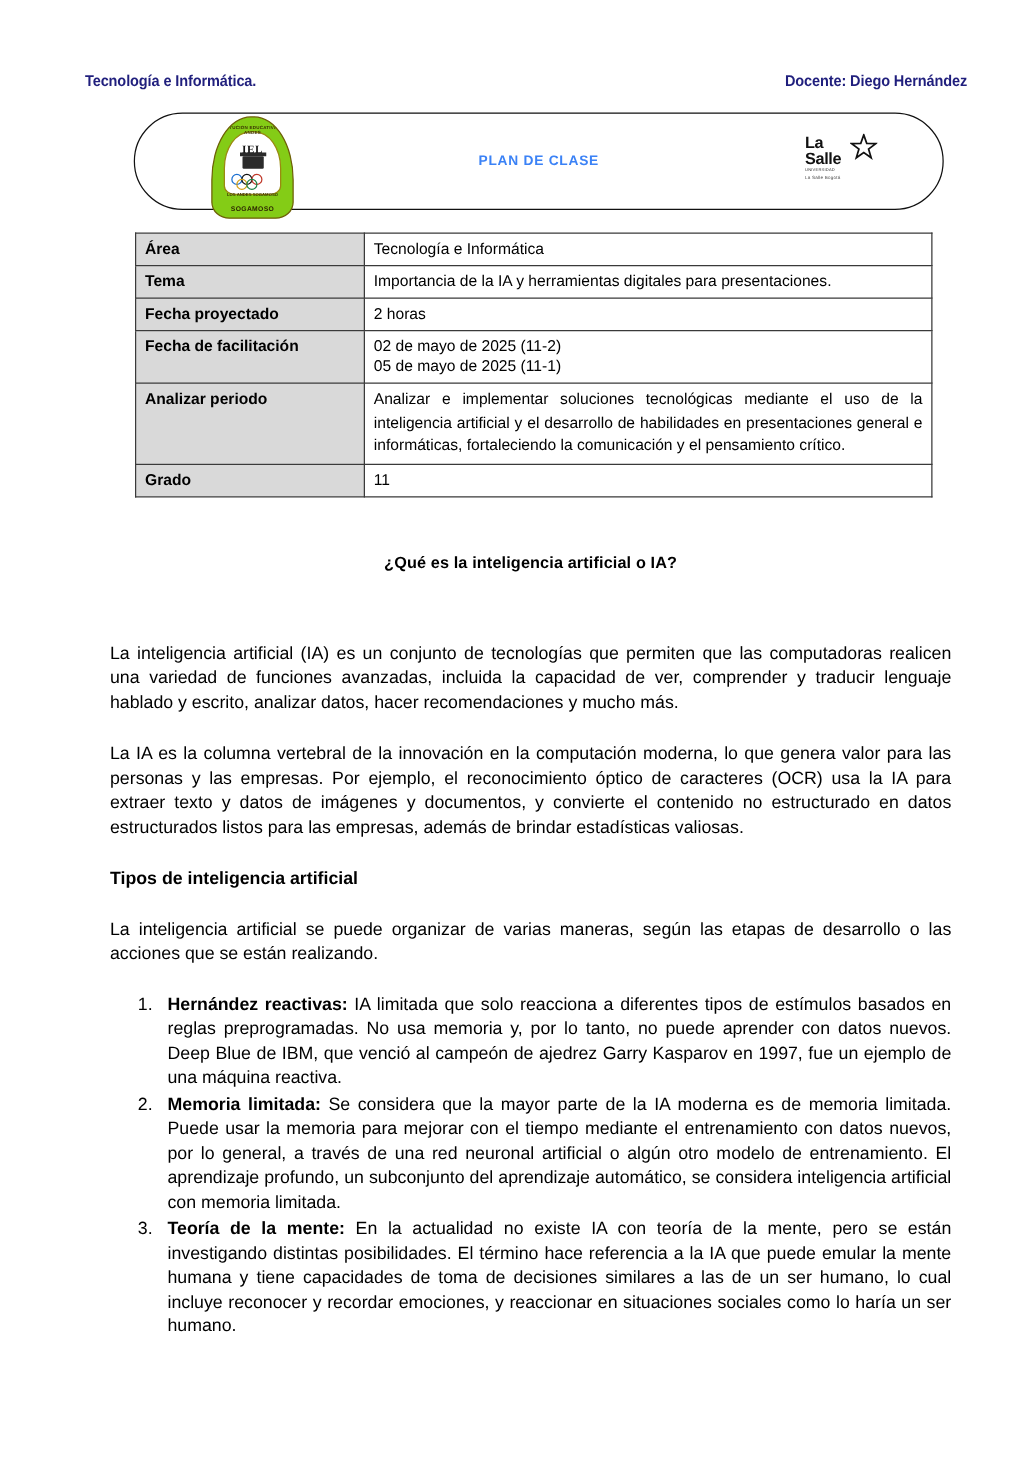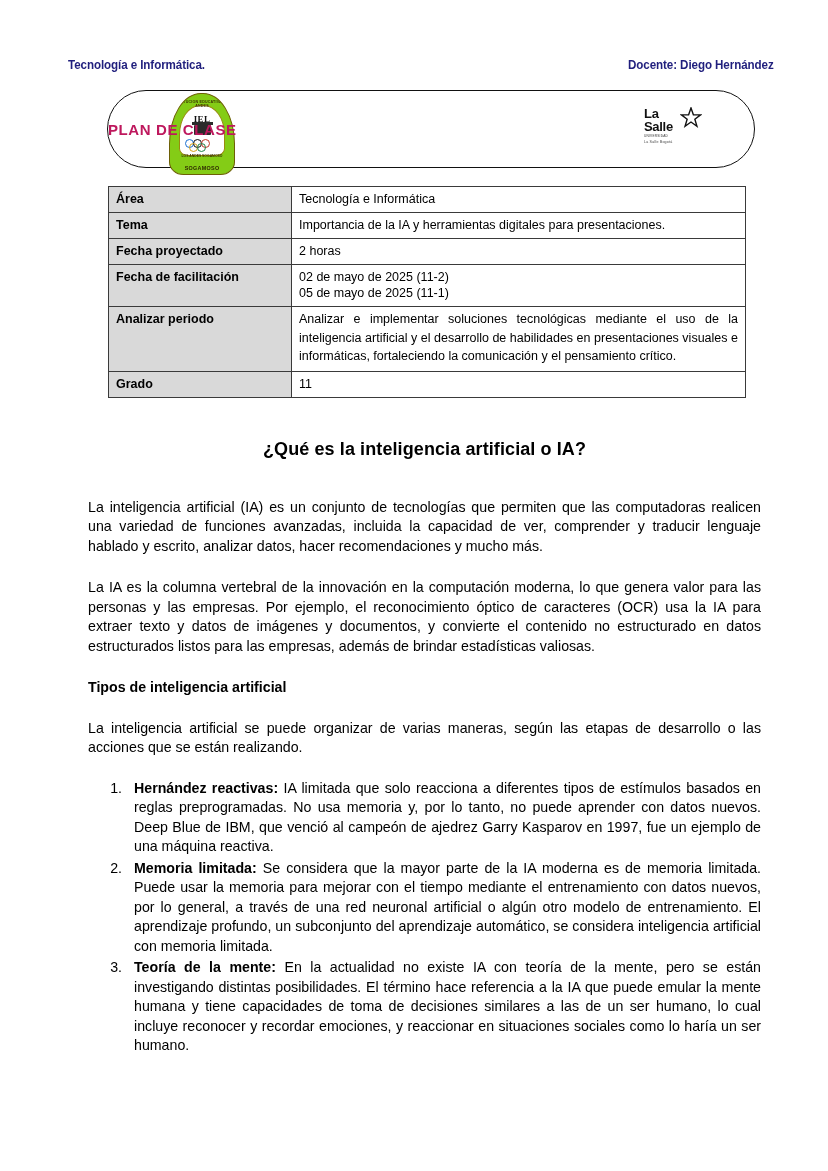--- a/index.html
+++ b/index.html
@@ -57,24 +57,25 @@
     border: 1.4px solid #111;
     border-radius: 40px;
     box-sizing: border-box;
     display: flex;
     align-items: center;
   }
   .title-bar .plan-title {
     position: absolute;
     left: 0;
     right: 0;
-    font-size: 15px;
+    text-align: center;
+    font-size: 11px;
     font-weight: bold;
     letter-spacing: 0.6px;
-    color: #be185d;
+    color: #3b82f6;
   }
 
   
   .crest {
     position: absolute;
     left: 55px;
     top: 0px;
     width: 76px;
     height: 84px;
   }
@@ -256,22 +257,22 @@
     position: absolute;
     top: 440px;
     left: 88px;
     width: 673px;
     font-size: 14.2px;
     line-height: 19.5px;
   }
   .q-heading {
     text-align: center;
     font-weight: bold;
-    font-size: 18px;
-    margin: 0 0 38px 0;
+    font-size: 13px;
+    margin: 0 0 54px 0;
     letter-spacing: 0.1px;
   }
   .para {
     text-align: justify;
     text-align-last: left;
     margin: 0 0 22px 0;
   }
   .sub-heading {
     font-weight: bold;
     margin: 0 0 21px 0;
@@ -364,21 +365,21 @@
       </tr>
       <tr>
         <td class="label">Fecha de facilitación</td>
         <td class="value">
           <span>02 de mayo de 2025 (11-2)</span>
           <span class="line2">05 de mayo de 2025 (11-1)</span>
         </td>
       </tr>
       <tr>
         <td class="label">Analizar periodo</td>
-        <td class="value justify">Analizar e implementar soluciones tecnológicas mediante el uso de la inteligencia artificial y el desarrollo de habilidades en presentaciones visuales e informáticas, fortaleciendo la comunicación y el pensamiento crítico.</td>
+        <td class="value justify">Analizar e implementar soluciones tecnológicas mediante el uso de la inteligencia artificial y el desarrollo de habilidades en presentaciones general e informáticas, fortaleciendo la comunicación y el pensamiento crítico.</td>
       </tr>
       <tr>
         <td class="label">Grado</td>
         <td class="value">11</td>
       </tr>
     </tbody>
   </table>
 
   <div class="content">
 

